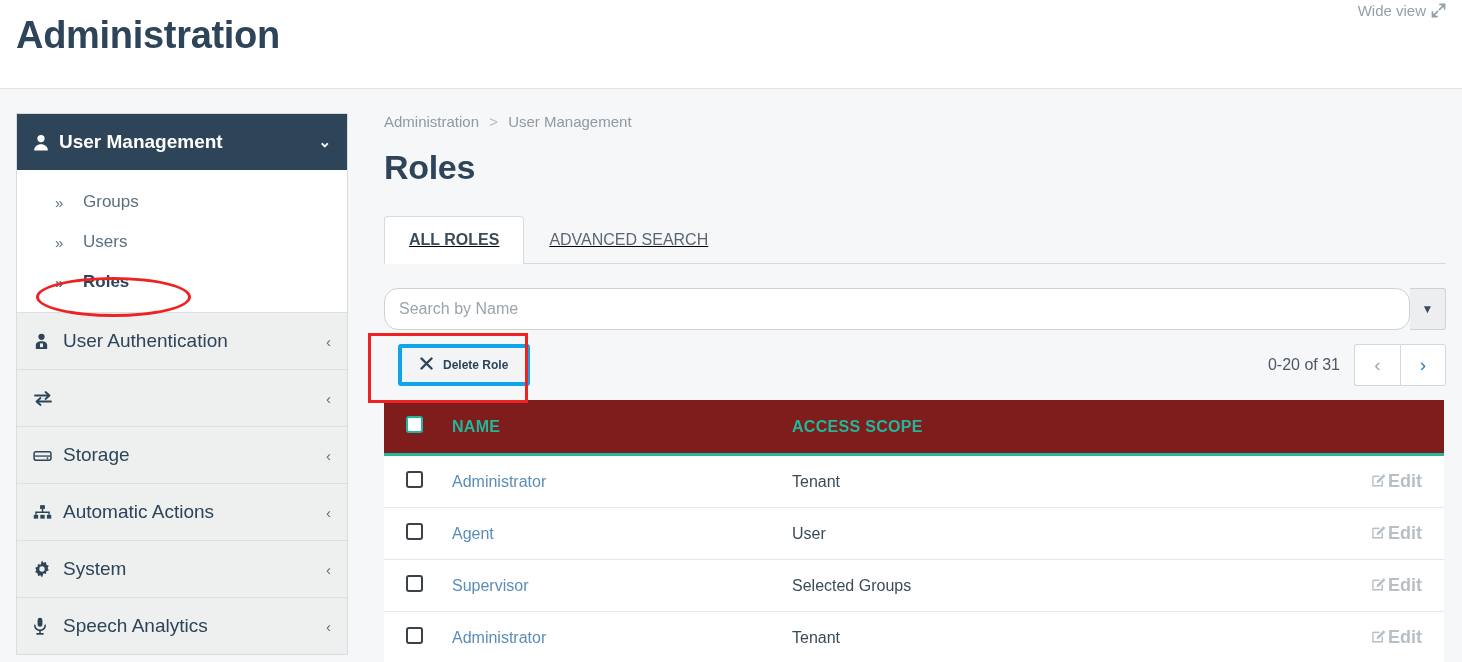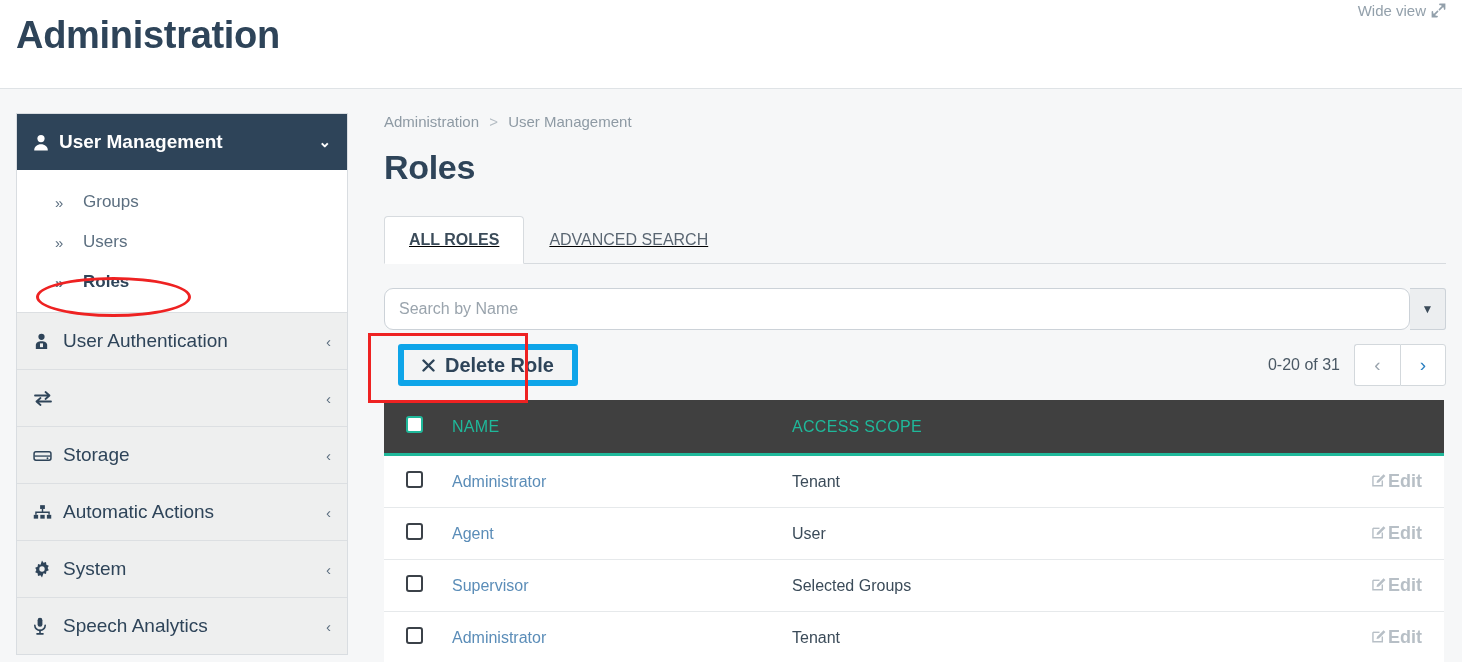--- a/index.html
+++ b/index.html
@@ -84,21 +84,21 @@
   }
   .tab.active {
     background: #ffffff; color: #3b4b59; font-weight: bold;
     border-color: #d7dbdf; border-bottom-color: #ffffff;
   }
 
   
   .search-row { margin-top: 24px; display: flex; align-items: stretch; }
   .search-input {
     flex: 1; height: 42px; border: 1px solid #ccd2d8; background: #ffffff;
-    border-radius: 9px; padding: 0 14px; font-size: 16px; color: #3b4b59;
+    border-radius: 14px; padding: 0 14px; font-size: 16px; color: #3b4b59;
     font-family: "Liberation Sans", sans-serif; outline: none;
   }
   .search-input::placeholder { color: #9aa4ad; }
   .search-btn {
     margin-left: 10px; height: 42px; padding: 0 22px; background: #eceef0;
     border: 1px solid #ccd2d8; border-radius: 3px 0 0 3px;
     font-size: 16px; font-weight: bold; color: #3b4b59; cursor: pointer;
     font-family: "Liberation Sans", sans-serif;
   }
   .search-caret {
@@ -111,44 +111,44 @@
   
   .action-row { margin-top: 14px; display: flex; align-items: center; height: 42px; }
   .btn-add {
     height: 42px; padding: 0 20px; background: #e8821e; border: 1px solid #e8821e;
     border-radius: 3px; color: #ffffff; font-size: 16px; font-weight: bold;
     display: flex; align-items: center; gap: 10px; cursor: pointer;
     font-family: "Liberation Sans", sans-serif;
   }
   .btn-del {
     margin-left: 14px; height: 42px; padding: 0 18px; background: #f3f4f5;
-    border: 6px solid #0ea5e9; border-radius: 3px; color: #2e4459;
-    font-size: 20px; font-weight: bold; display: flex; align-items: center; gap: 10px;
+    border: 4px solid #0ea5e9; border-radius: 3px; color: #2e4459;
+    font-size: 12px; font-weight: bold; display: flex; align-items: center; gap: 10px;
     cursor: pointer; font-family: "Liberation Sans", sans-serif;
   }
   .pager { margin-left: auto; display: flex; align-items: center; gap: 14px; }
   .pager-count { font-size: 16px; color: #4a5864; }
   .pager-btns { display: flex; }
   .pg-btn {
     width: 46px; height: 42px; background: #ffffff; border: 1px solid #d3d8dc;
     display: flex; align-items: center; justify-content: center;
     font-size: 19px; cursor: pointer;
   }
   .pg-prev { border-radius: 3px 0 0 3px; border-right: none; color: #9aa4ad; }
   .pg-next { border-radius: 0 3px 3px 0; color: #2a7fc0; }
 
   
   .table-card {
     margin-top: 14px; background: #ffffff; width: 1060px;
   }
   .tbl { width: 100%; border-collapse: collapse; }
   .tbl thead th {
-    text-align: left; font-size: 16px; font-weight: normal; color: #1fb89a;
+    text-align: left; font-size: 16px; font-weight: bold; color: #1fb89a;
     letter-spacing: 0.3px; padding: 16px 0 16px 0;
-    border-bottom: 3px solid #1fb89a; background: #404040;
+    border-bottom: 3px solid #1fb89a; background: #7f1d1d;
   }
   .tbl tbody td {
     padding: 15px 0; font-size: 16px; color: #3b4b59;
     border-bottom: 1px solid #e6e9eb; background: #ffffff;
   }
   .col-chk { width: 68px; padding-left: 22px !important; }
   .col-name { width: 340px; }
   .col-scope { width: 540px; }
   .col-edit { text-align: right; padding-right: 22px !important; }
   .name-link { color: #5b8db8; cursor: pointer; }

